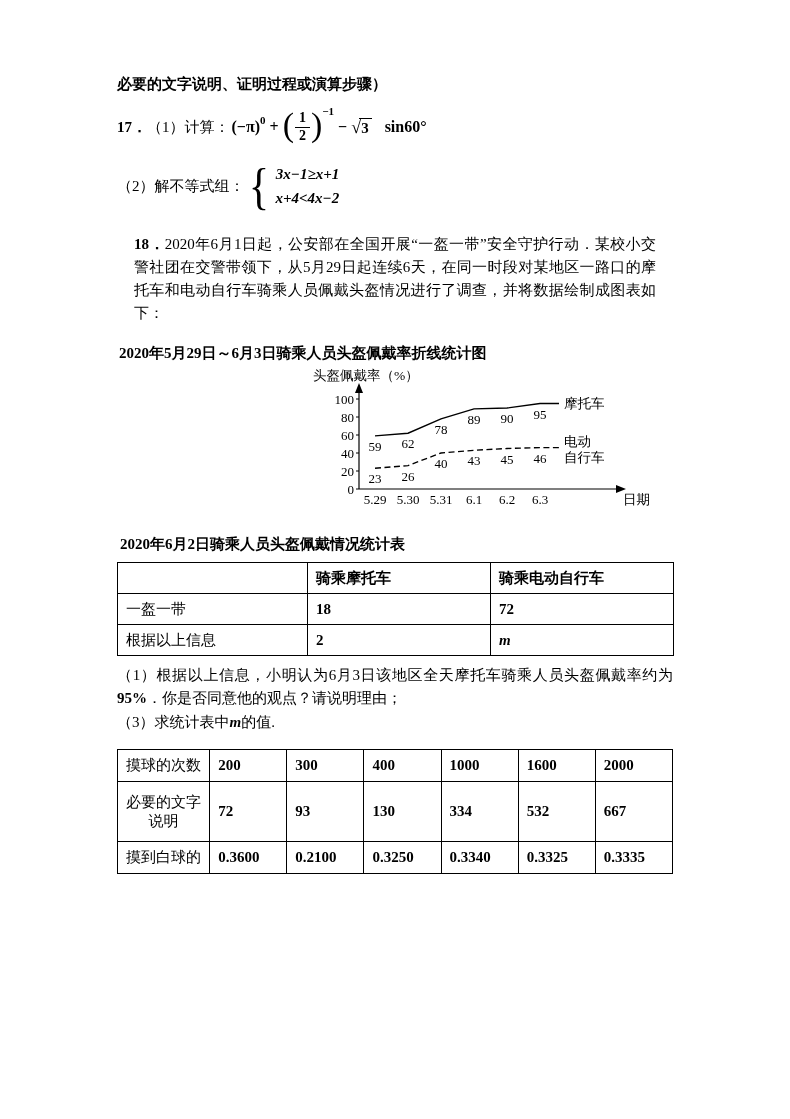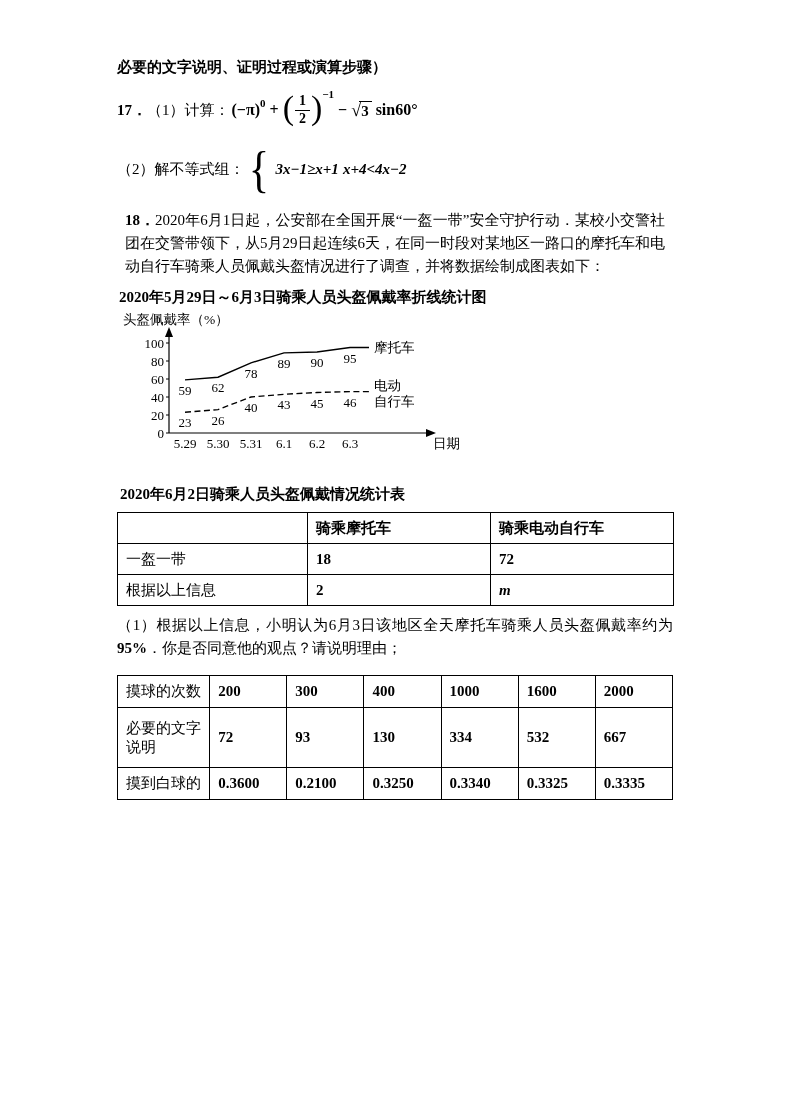--- a/index.html
+++ b/index.html
@@ -1,63 +1,63 @@
 <!DOCTYPE html>
 <html><head>
 <meta charset="utf-8">
 <style>
   * { box-sizing: border-box; }
   html,body { margin:0; padding:0; background:#ffffff; }
   body { font-family:"Liberation Serif","DejaVu Serif",serif; color:#000; }
-  .page { width:790px; height:1119px; padding:56px 117px 20px 117px; overflow:hidden; background:#fff; }
-  .para { font-size:15px; line-height:23px; margin:8px; text-align:justify; }
+  .page { width:790px; height:1119px; padding:73px 117px 20px 117px; overflow:hidden; background:#fff; }
+  .para { font-size:15px; line-height:23px; margin:17px; text-align:justify; }
   .line { font-size:15px; line-height:23px; margin:0; }
   .bold { font-weight:700; }
   .ital { font-style:italic; }
 
   
   .p17row1 { display:flex; align-items:center; height:54px; margin:4px 0 2px 0; font-size:15px; }
   .formula { display:inline-flex; align-items:center; font-weight:700; font-size:16px; margin-left:2px; }
   .mterm { font-weight:700; }
   .mop { margin:0 4px; font-weight:700; }
   .exp0 { font-size:11px; transform:translateY(-7px); font-weight:700; }
   .exp  { font-size:11px; transform:translateY(-16px); font-weight:700; }
   .bigp { font-size:34px; font-weight:400; line-height:1; transform:translateY(-2px); }
   .frac { display:inline-flex; flex-direction:column; align-items:center; font-size:14px; line-height:1.15; margin:0 1px; font-weight:700; }
   .fnum { padding:0 4px; border-bottom:1.4px solid #000; }
   .fden { padding:0 4px; }
   .sqrt { display:inline-flex; align-items:flex-start; font-weight:700; }
   .rsign { font-size:18px; line-height:1; }
   .rcand { border-top:1.4px solid #000; padding:1px 3px 0 2px; margin-left:-2px; font-size:15px; }
-  .sintxt { margin-left:4px;text-align:right; }
+  .sintxt { margin-left:13px;text-align:right; }
 
   
   .p17row2 { display:flex; align-items:center; height:60px; margin:2px 0 10px 0; font-size:15px; }
   .system { display:inline-flex; align-items:center; margin-left:2px; }
   .brace { font-size:50px; font-weight:400; line-height:0.85; margin-right:5px; transform:scaleX(0.85); }
-  .syslines { display:inline-flex; flex-direction:row; gap:4px; }
+  .syslines { display:inline-flex; flex-direction:column; gap:4px;text-align:right; }
   .math { font-weight:700; font-style:italic; font-size:15px; line-height:20px; }
 
   
   .chart-title { font-size:15px; line-height:23px; font-weight:700; margin:8px 0 2px 2px; }
-  .chart-wrap { margin:2px 0 4px 6px; }
+  .chart-wrap { margin:2px 0 4px 6px;text-align:right; }
   #chart-svg text { font-family:"Liberation Serif","DejaVu Serif",serif; }
 
   
-  .tbl-title { font-size:15px; line-height:23px; font-weight:700; margin:10px 0 6px 3px; }
+  .tbl-title { font-size:15px; line-height:23px; font-weight:700; margin:4px 0 6px 3px; }
   table { border-collapse:collapse; table-layout:fixed; }
   td { border:1px solid #000; font-size:15px; padding:3px 8px; vertical-align:middle; }
   .t1 { width:556px; margin:0 0 8px 0; }
   .t1 td { height:31px; }
   .t1 .c1 { width:190px; }
   .t1 .c2 { width:183px; }
   .t1 .c3 { width:183px; }
   .t2 { width:556px; margin:8px 0 0 0; }
   .t2 td { height:32px; }
-  .t2 .lab { width:92px; }
+  .t2 .lab { width:92px;text-align:center; }
   .t2 .v { width:77px; }
   .t2 .tall { height:60px; vertical-align:middle; }
 
   .qline { font-size:15px; line-height:23px; margin:1px 0; text-align:justify; }
   .spacer8 { height:6px; }
 </style>
 </head>
 <body>
 
 <div class="page">
@@ -166,20 +166,21 @@
       </tr>
       <tr>
         <td class="c1">根据以上信息</td>
         <td class="c2 bold">2</td>
         <td class="c3 bold ital">m</td>
       </tr>
     </tbody>
       </table>
 
     <p class="qline"><span>（1）根据以上信息，小明认为6月3日该地区全天摩托车骑乘人员头盔佩戴率约为</span><span class="bold">95%</span><span>．你是否同意他的观点？请说明理由；</span></p>
+    <p class="qline"><span>（3）求统计表中</span><span class="bold ital">m</span><span>的值.</span></p>
   </div>
 
   <div class="spacer8"></div>
 
   <div>
 
     <table class="t2">
       <tbody>
           <tr>
         <td class="lab">摸球的次数</td>

